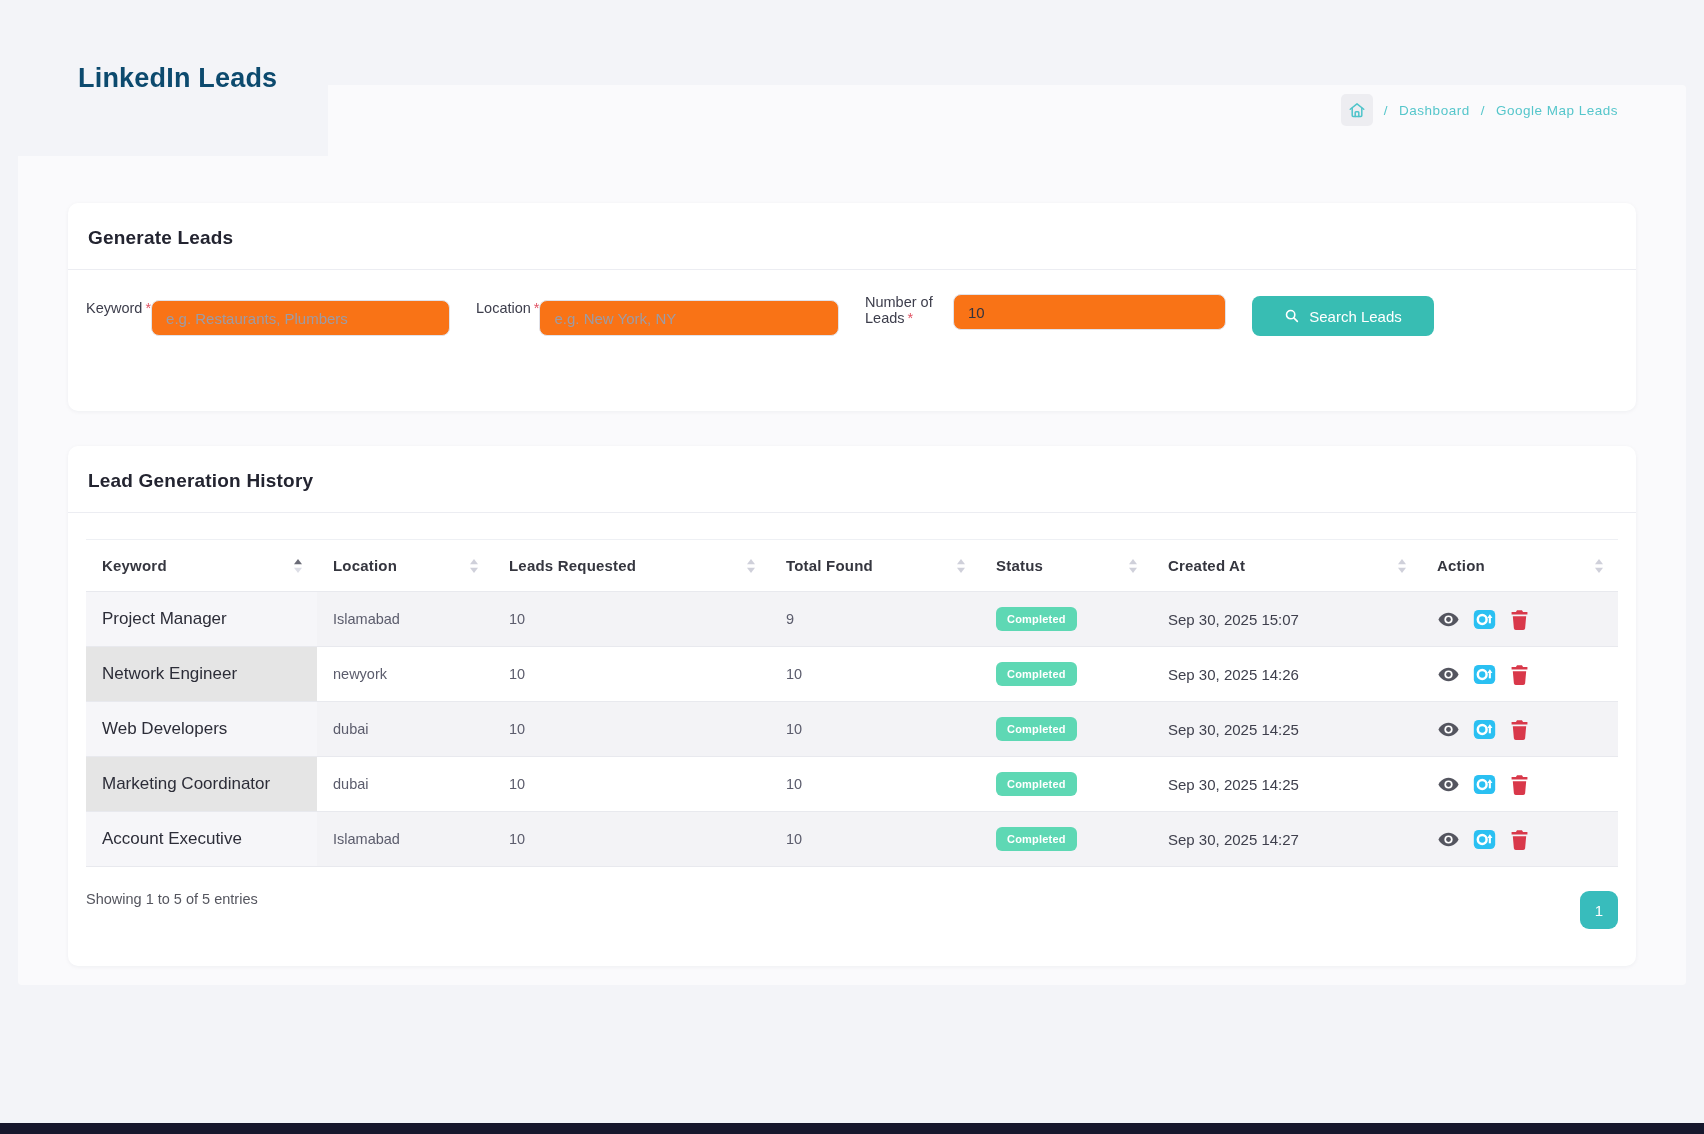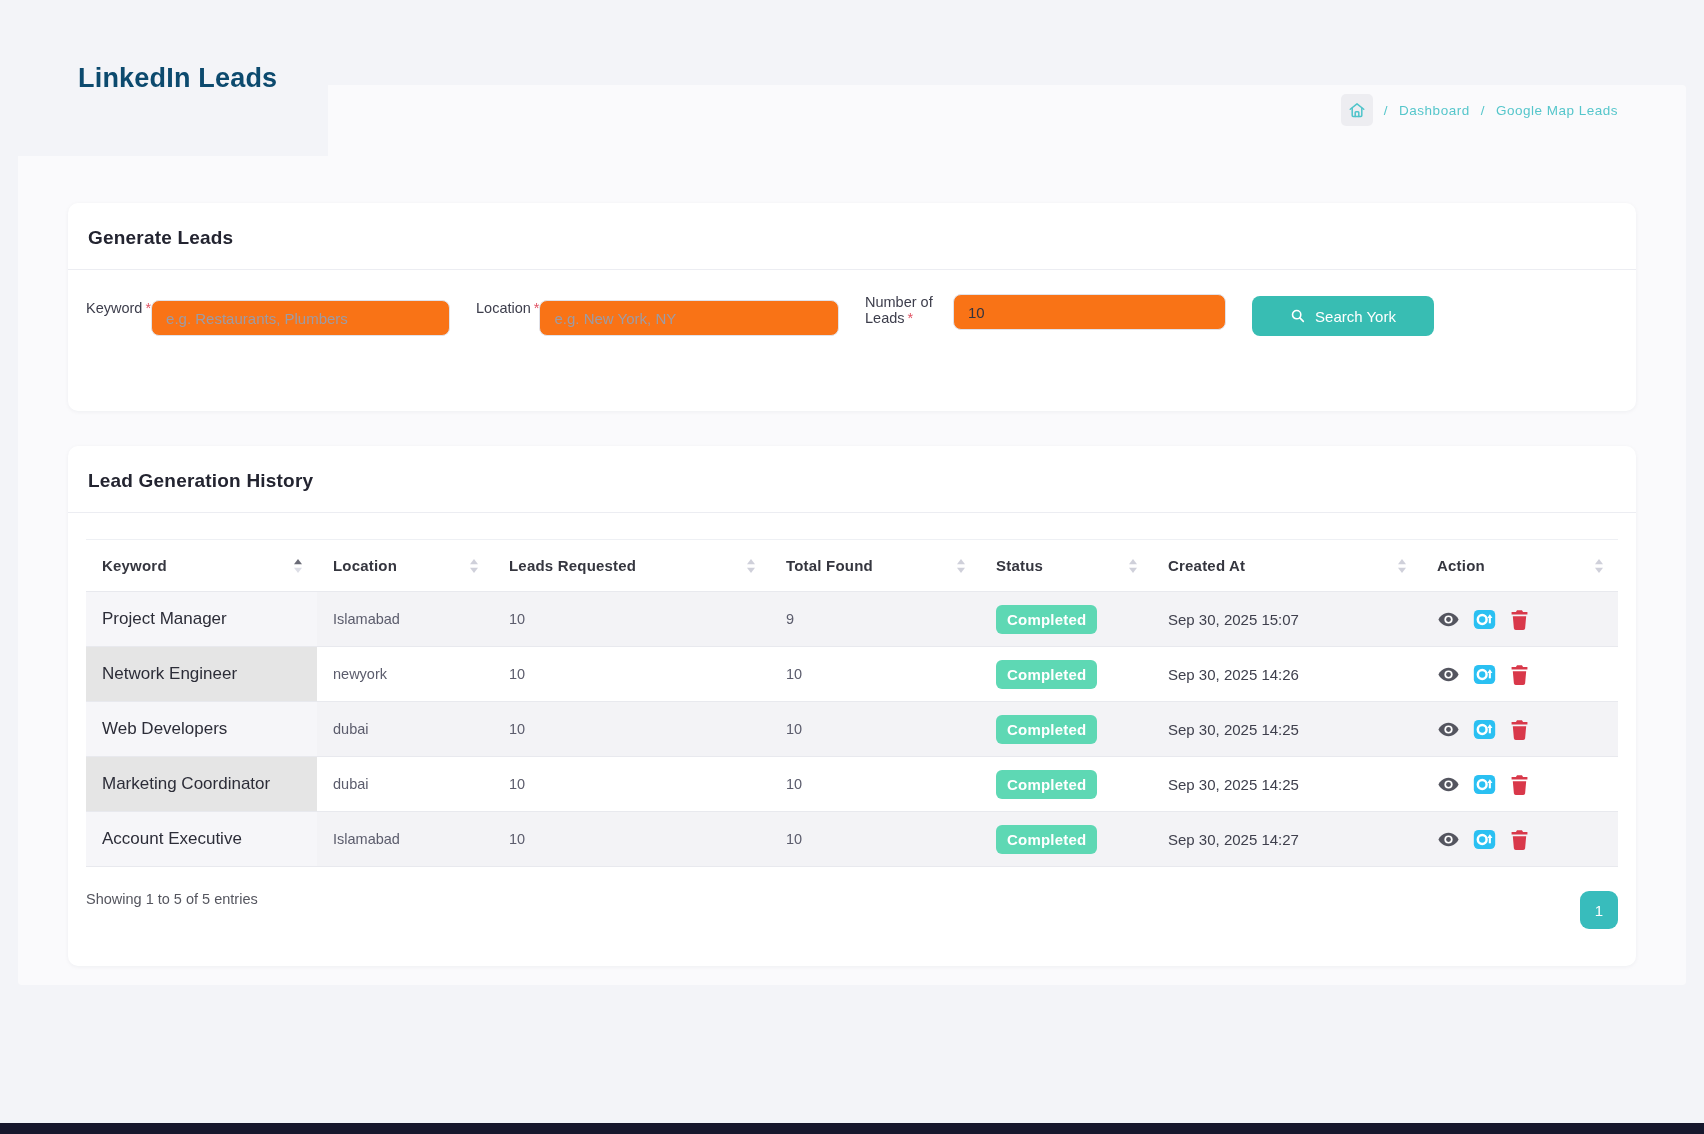--- a/index.html
+++ b/index.html
@@ -80,21 +80,21 @@
     height:55px; padding:0 16px; font-size:14.5px; color:#5b5c6c;
     border-bottom:1px solid #e8e9ee; vertical-align:middle;
   }
   tbody tr.odd  { background:#f3f3f6; }
   tbody tr.even { background:#ffffff; }
   td.cell-keyword { font-size:17px; color:#2c2d38; }
   tr.odd  td.cell-keyword { background:#f6f6f9; }
   tr.even td.cell-keyword { background:#e5e5e5; }
   td.cell-created { color:#3f404d; font-size:15px; }
   .status-badge {
-    display:inline-block; background:#5ed8b4; color:#fff; font-size:15px;
+    display:inline-block; background:#5ed8b4; color:#fff; font-size:11px;
     font-weight:bold; padding:6px 11px; border-radius:6px; letter-spacing:.2px;
   }
   .actions { display:flex; align-items:center; gap:13px; }
   .action-btn { display:inline-flex; cursor:pointer; }
 
   
   .table-footer {
     display:flex; justify-content:space-between; align-items:flex-start;
     padding:24px 18px 0 18px;
   }
@@ -144,21 +144,21 @@
     </div>
     <div class="field w-number">
       <span class="field-label"><span>Number of Leads</span><span class="req">*</span></span>
       <input class="text-input" type="text" value="10" style="">
     </div>
     <button class="search-btn">
       <svg width="16" height="16" viewBox="0 0 24 24" fill="none" stroke="#ffffff" stroke-width="2.4" stroke-linecap="round">
         <circle cx="10" cy="10" r="6.2"></circle>
         <line x1="14.8" y1="14.8" x2="20" y2="20"></line>
       </svg>
-      <span>Search York</span>
+      <span>Search Leads</span>
     </button>
   </div>
 </div>
 
 <div class="card card-history">
   <div class="card-header">
     <span class="card-title">Lead Generation History</span>
   </div>
   <div class="table-wrap">
     <table>

